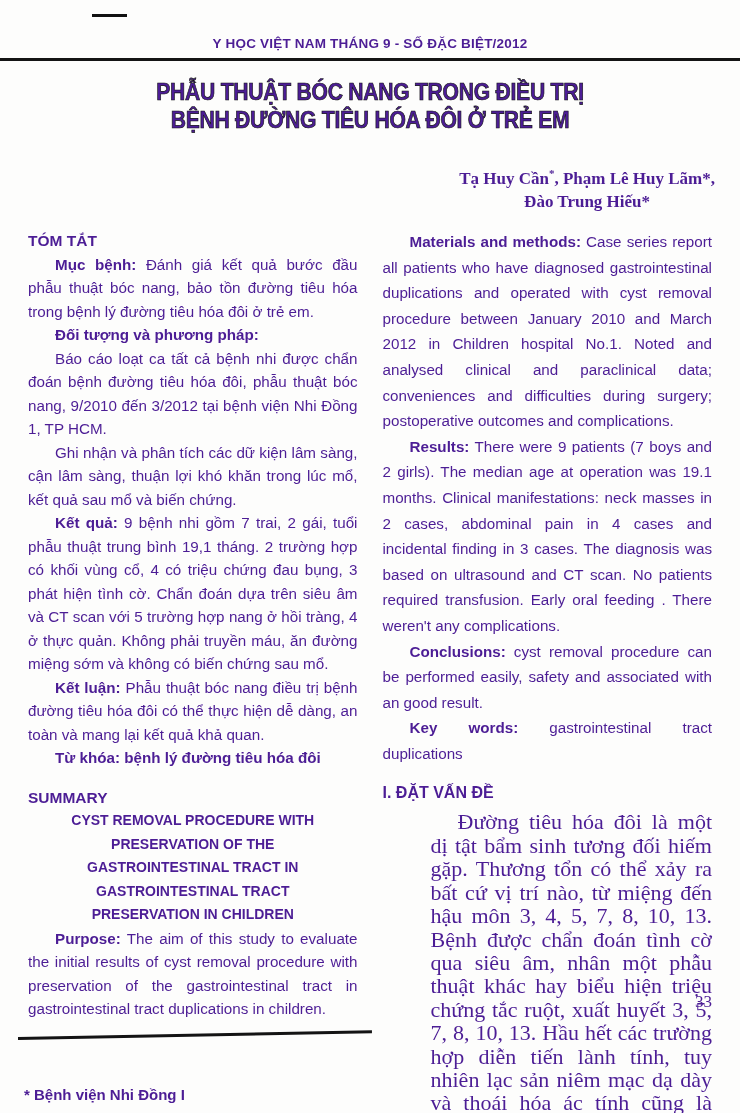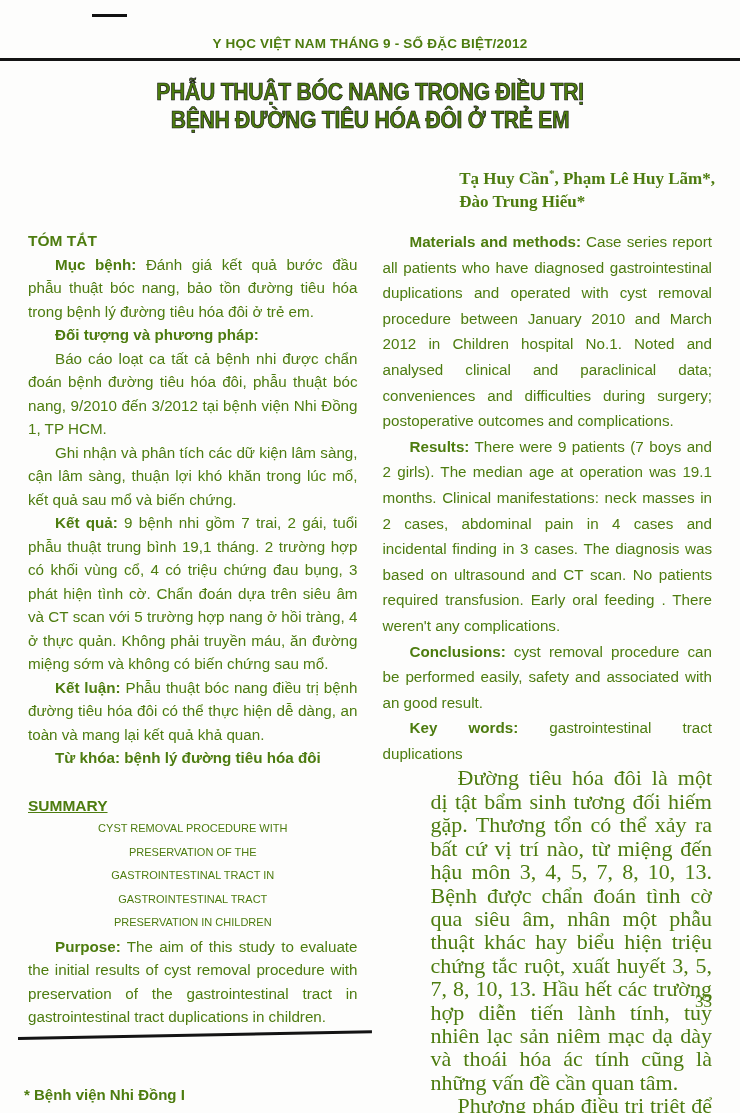--- a/index.html
+++ b/index.html
@@ -1,21 +1,21 @@
 <!DOCTYPE html>
 <html><head>
 <meta charset="utf-8">
 <style>
   * { margin:0; padding:0; box-sizing:border-box; }
   html, body { width:740px; background:#ffffff; }
   .page {
     position:relative;
     width:740px; height:1113px;
     background:#fdfdfc;
-    color:#4d7c0f;
+    color:#4c1d95;
     font-family:"Liberation Sans", sans-serif;
     overflow:hidden;
   }
   .top-dash {
     position:absolute; left:92px; top:14px;
     width:35px; height:3px; background:#111;
   }
   .journal-header {
     position:absolute; top:36px; left:0; width:740px;
     text-align:center; font-weight:bold; font-size:13.5px;
@@ -27,45 +27,45 @@
   }
   .article-title {
     position:absolute; top:78px; left:0; width:740px;
     text-align:center; font-weight:bold;
     font-size:24px; line-height:28px; letter-spacing:-0.3px;
     transform:scaleX(0.88); transform-origin:center;
     -webkit-text-stroke:0.7px #111;
   }
   .authors {
     position:absolute; top:162px; right:25px;
-    text-align:left;
+    text-align:center;
     font-family:"Liberation Serif", serif;
     font-weight:bold; font-size:17px; line-height:23px;
   }
   .authors sup { font-size:11px; }
   .columns {
     position:absolute; top:229px; left:28px;
     width:684px; display:flex; gap:25px;
   }
   .col { width:330px; }
   .col.left  { font-size:15.2px; line-height:23.5px; }
   .col.right { font-size:15.2px; line-height:25.6px; }
   .p {
     text-align:justify;
     text-indent:27px;
   }
   .p.allbold { font-weight:bold; }
   .sec {
     font-size:15.5px; font-weight:bold; line-height:23.5px;
   }
-  .sec.summary-h { margin-top:24px;text-decoration:underline; }
+  .sec.summary-h { margin-top:16px; }
   .sec.intro-h   { margin-top:15px; margin-bottom:5px; font-size:16px; line-height:24px; }
   .summary-title {
-    font-weight:normal; text-align:center; line-height:23.5px;
-    font-size:11px;
+    font-weight:bold; text-align:center; line-height:23.5px;
+    font-size:14px;
   }
   .serif {
     font-family:"Liberation Serif", serif;
     font-size:22px; line-height:23.4px;margin-left:48px;
   }
   .footnote-rule {
     position:absolute; left:18px; top:1037px;
     width:354px; height:2.5px; background:#141414;
     transform:rotate(-1.1deg); transform-origin:left center;
   }
@@ -133,20 +133,21 @@
 
     <div class="col right">
       <p class="p"><b>Materials and methods:</b> <span>Case series report all patients who have diagnosed gastrointestinal duplications and operated with cyst removal procedure between January 2010 and March 2012 in Children hospital No.1. Noted and analysed clinical and paraclinical data; conveniences and difficulties during surgery; postoperative outcomes and complications.</span></p>
 
       <p class="p"><b>Results:</b> <span>There were 9 patients (7 boys and 2 girls). The median age at operation was 19.1 months. Clinical manifestations: neck masses in 2 cases, abdominal pain in 4 cases and incidental finding in 3 cases. The diagnosis was based on ultrasound and  CT scan. No patients required transfusion. Early oral feeding . There weren't any complications.</span></p>
 
       <p class="p"><b>Conclusions:</b> <span>cyst removal procedure can be performed easily, safety and associated with an good result.</span></p>
 
       <p class="p"><b>Key words:</b> <span>gastrointestinal tract duplications</span></p>
 
+      <h2 class="sec intro-h">I. ĐẶT VẤN ĐỀ</h2>
 
       <p class="p serif">Đường tiêu hóa đôi là một dị tật bẩm sinh tương đối hiếm gặp. Thương tổn có thể xảy ra bất cứ vị trí nào, từ miệng đến hậu môn 3, 4, 5, 7, 8, 10, 13. Bệnh được chẩn đoán tình cờ qua siêu âm, nhân một phẫu thuật khác hay biểu hiện triệu chứng tắc ruột, xuất huyết 3, 5, 7, 8, 10, 13. Hầu hết các trường hợp diễn tiến lành tính, tuy nhiên lạc sản niêm mạc dạ dày và thoái hóa ác tính cũng là những vấn đề cần quan tâm.</p>
 
       <p class="p serif">Phương pháp điều trị triệt để là phẫu thuật. Theo kinh điển, phẫu thuật cắt bỏ đoạn</p>
     </div>
 
   </div>
 
   <div class="footnote-rule"></div>
   <div class="footnote">* Bệnh viện Nhi Đồng I</div>

